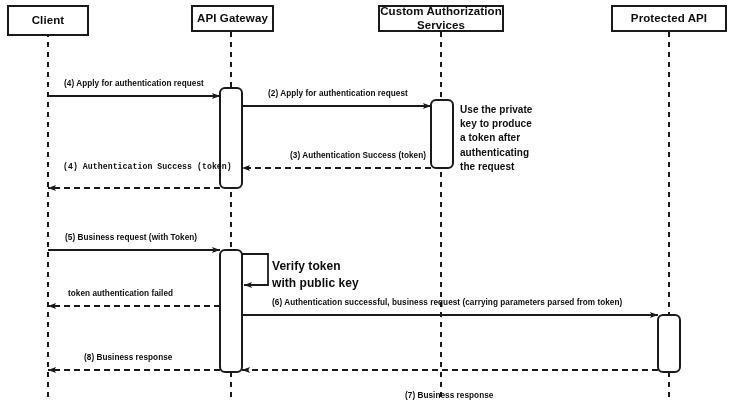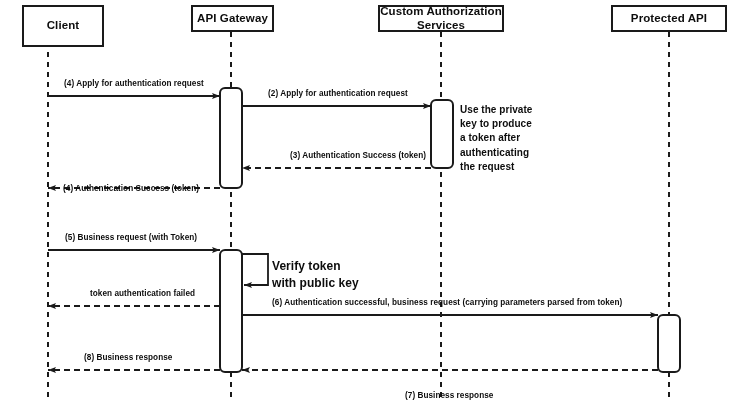--- a/index.html
+++ b/index.html
@@ -99,43 +99,43 @@
         <line x1="658" y1="370" x2="242" y2="370" stroke="#1a1a1a" stroke-width="1.8" marker-end="url(#arrow-open)" stroke-dasharray="6,4"></line>
         <line x1="220" y1="370" x2="48" y2="370" stroke="#1a1a1a" stroke-width="1.8" marker-end="url(#arrow-open)" stroke-dasharray="6,4"></line>
         <line x1="220" y1="306" x2="48" y2="306" stroke="#1a1a1a" stroke-width="1.8" marker-end="url(#arrow-open)" stroke-dasharray="6,4"></line>
       </g>
     <g id="self-message-lines">
         <path d="M 242 254 L 268 254 L 268 285 L 244 285" fill="none" stroke="#1a1a1a" stroke-width="1.8" marker-end="url(#arrow-solid)"></path>
       </g>
   </svg>
 
   <div id="participant-boxes">
-      <div class="participant-box" style="left: 22px; top: 5px; width: 82px; height: 42px;">
+      <div class="participant-box" style="left: 7px; top: 5px; width: 82px; height: 31px;">
         <span>Client</span>
       </div>
       <div class="participant-box" style="left: 191px; top: 5px; width: 83px; height: 27px;">
         <span>API Gateway</span>
       </div>
       <div class="participant-box" style="left: 378px; top: 5px; width: 126px; height: 27px;">
         <span>Custom Authorization<br>Services</span>
       </div>
       <div class="participant-box" style="left: 611px; top: 5px; width: 116px; height: 27px;">
         <span>Protected API</span>
       </div>
     </div>
   <div id="message-labels">
       <div class="msg-label" style="left: 64px; top: 79px;">(4) Apply for authentication request</div>
       <div class="msg-label" style="left: 268px; top: 89px;">(2) Apply for authentication request</div>
       <div class="msg-label" style="left: 290px; top: 151px;">(3) Authentication Success (token)</div>
-      <div class="msg-label" style="left: 63px; top: 184px;">(4) Authentication Success (token)</div>
+      <div class="msg-label" style="left: 63px; top: 162px; font-family: Liberation Mono, monospace;">(4) Authentication Success (token)</div>
       <div class="msg-label" style="left: 65px; top: 233px;">(5) Business request (with Token)</div>
       <div class="msg-label" style="left: 272px; top: 298px;">(6) Authentication successful, business request (carrying parameters parsed from token)</div>
       <div class="msg-label" style="left: 405px; top: 353px; margin-top: 38px;">(7) Business response</div>
       <div class="msg-label" style="left: 84px; top: 353px;">(8) Business response</div>
-      <div class="msg-label" style="left: 90px; top: 289px;">token authentication failed</div>
+      <div class="msg-label" style="left: 68px; top: 289px;">token authentication failed</div>
     </div>
   <div id="note-texts">
       <div class="note-text" style="left: 460px; top: 103px;">Use the private key to produce a token after authenticating the request</div>
     </div>
   <div id="self-message-labels">
       <div class="selfmsg-text" style="left: 272px; top: 258px;">Verify token<br>with public key</div>
     </div>
 
 </div>
 

